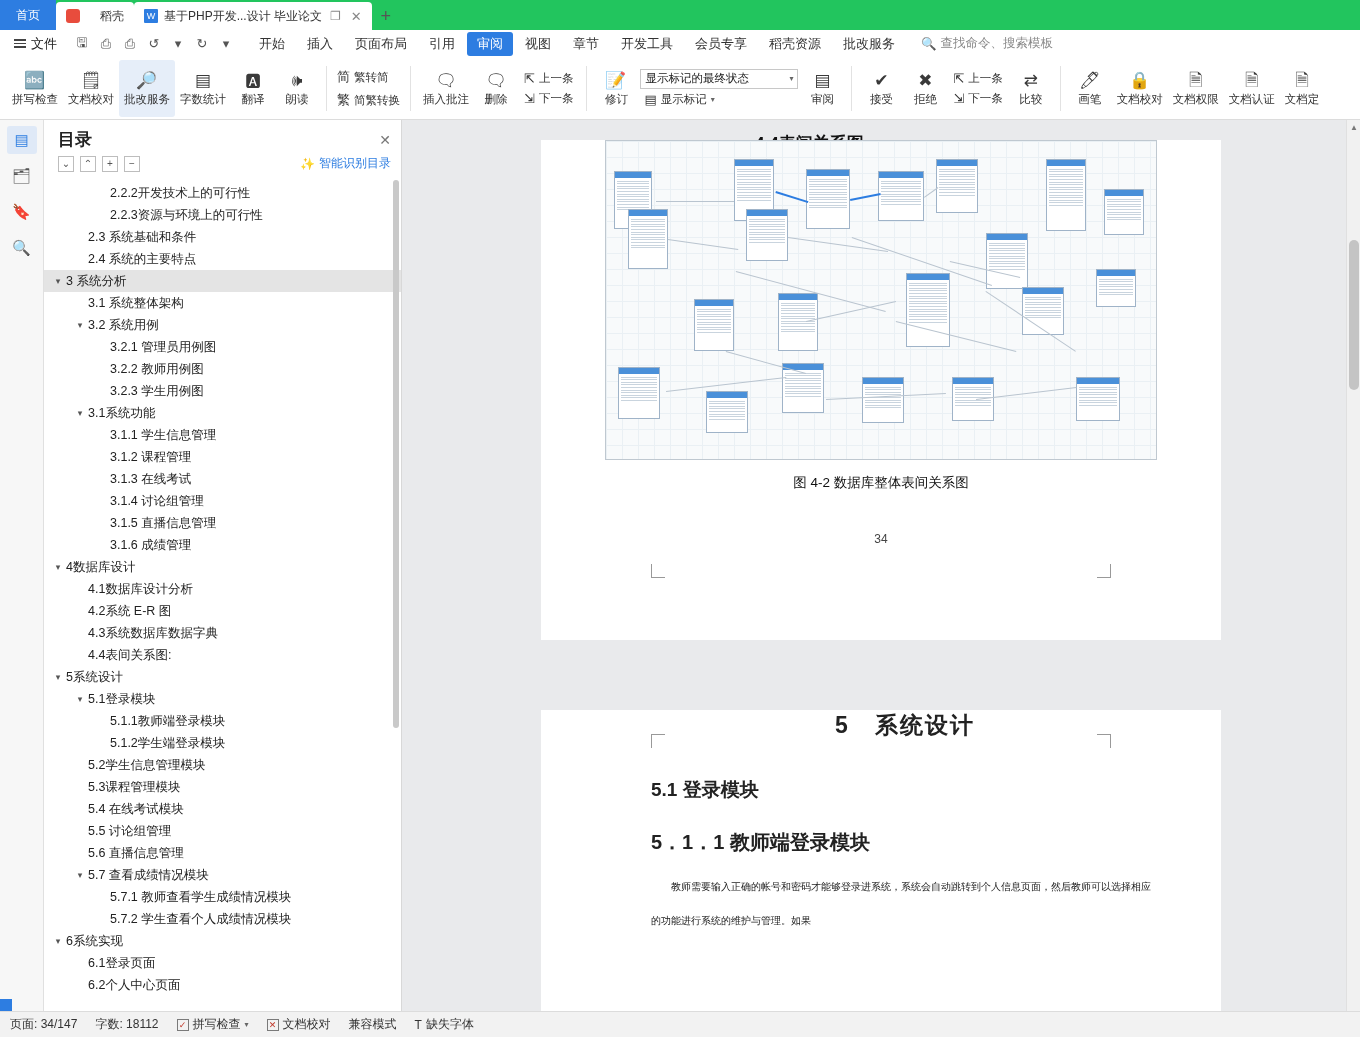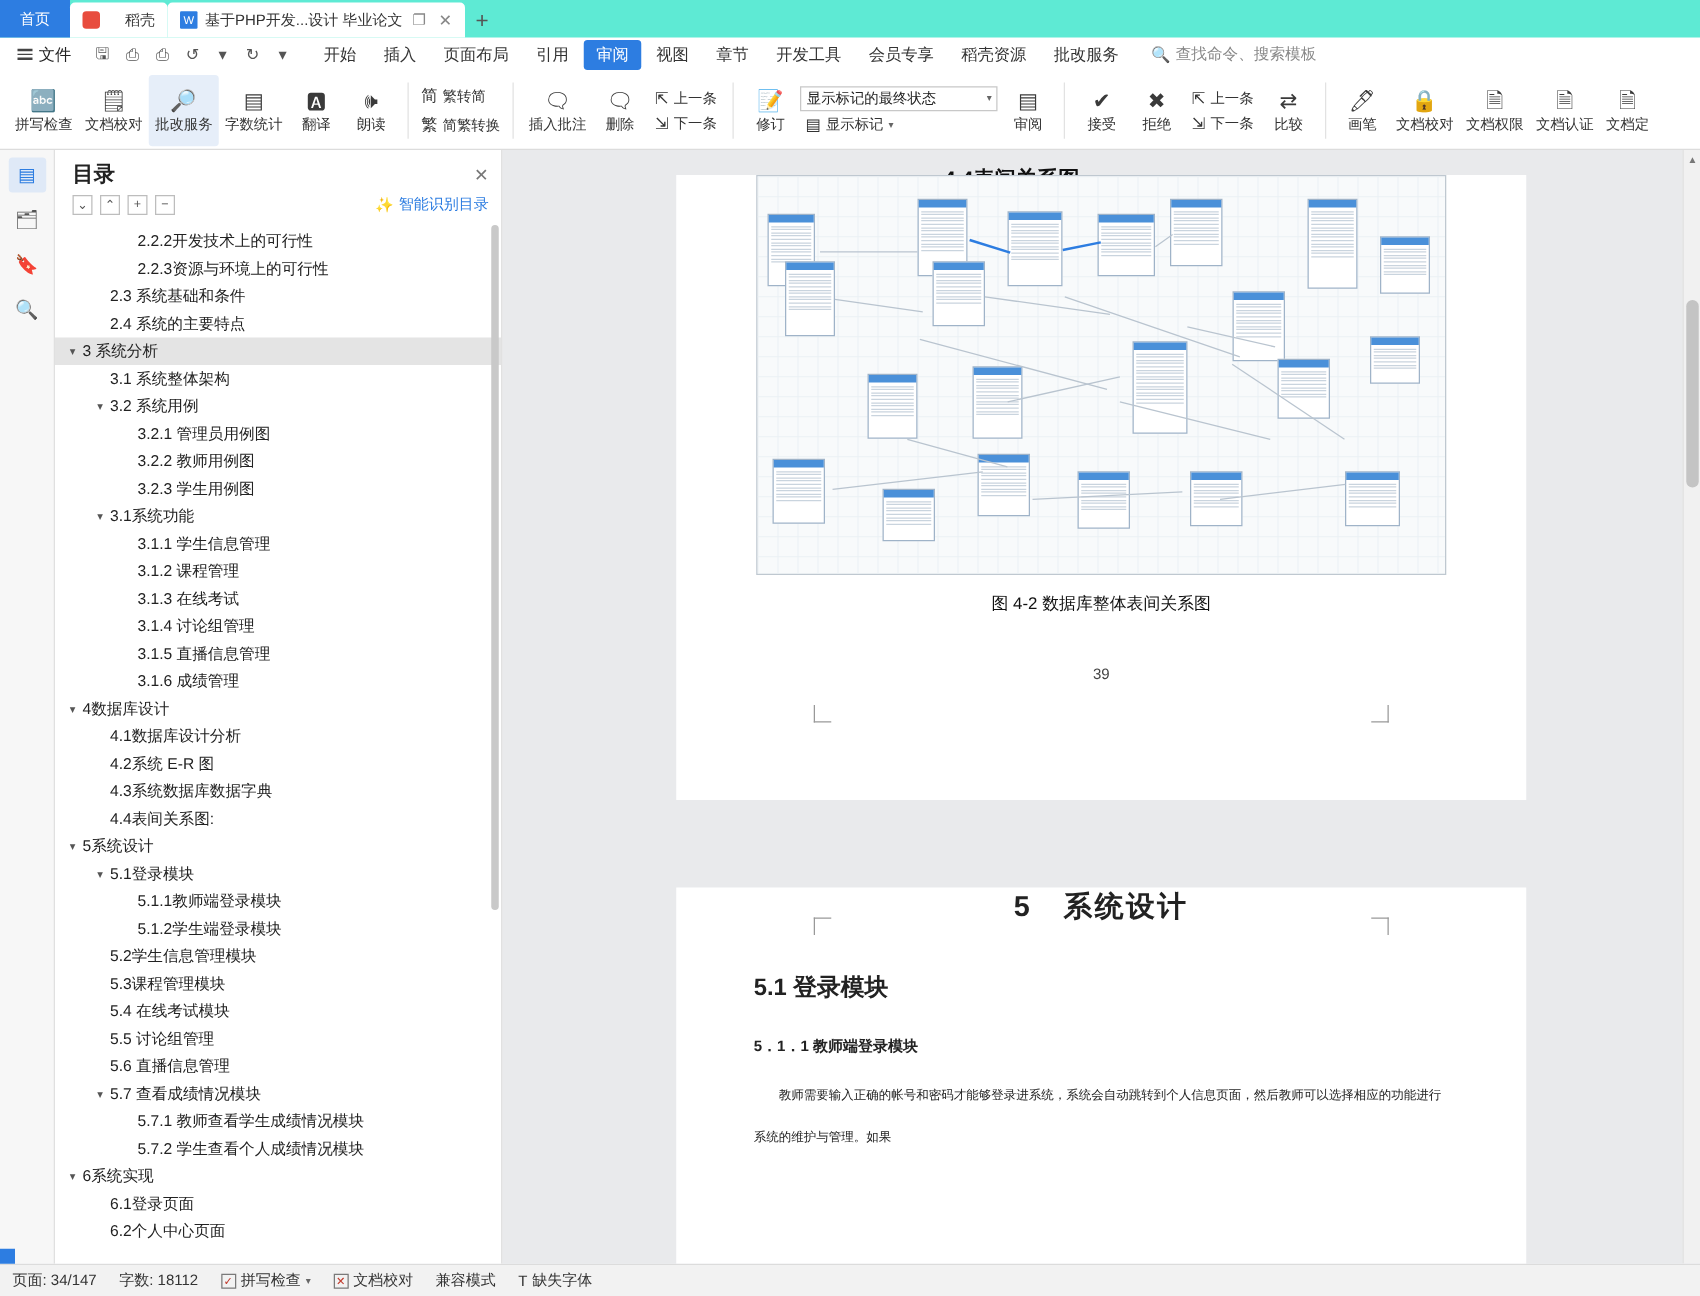--- a/index.html
+++ b/index.html
@@ -8,21 +8,21 @@
     width: 1360px; height: 1037px;
     overflow: hidden;
     font-family: "Liberation Sans", sans-serif;
     font-size: 12px;
     color: #222;
     background: #fff;
   }
   #app { width: 1360px; height: 1037px; position: relative; display: flex; flex-direction: column; }
 
   
-  .tabbar { height: 30px; background: #5eead4; display: flex; align-items: flex-end; position: relative; }
+  .tabbar { height: 30px; background: #22c55e; display: flex; align-items: flex-end; position: relative; }
   .tab { height: 28px; display: flex; align-items: center; gap: 6px; padding: 0 10px; font-size: 12px;
          border-top-left-radius: 4px; border-top-right-radius: 4px; cursor: default; }
   .tab.home { background: #2d7de1; color: #fff; padding: 0 16px; height: 30px; border-radius: 0; }
   .tab.docs { background: #fff; color: #333; gap: 20px; }
   .tab.active { background: #fff; color: #333; }
   .tab-close { color: #888; font-size: 13px; margin-left: 4px; }
   .tab-restore { color: #888; font-size: 12px; margin-left: 2px; }
   .tab-new { width: 28px; height: 28px; display: flex; align-items: center; justify-content: center;
              font-size: 18px; color: #555; }
   .doc-icon { width: 14px; height: 14px; background: #2d7de1; color: #fff; font-size: 9px;
@@ -98,23 +98,23 @@
             position: relative; overflow: hidden; }
   .figcap { text-align: center; font-size: 13.5px; margin-top: 14px; color: #111; }
   .pnum { text-align: center; font-size: 12px; color: #444; margin-top: 40px; }
   .crop { position: absolute; width: 14px; height: 14px; }
   .crop.tl { border-left: 1px solid #999; border-top: 1px solid #999; }
   .crop.tr { border-right: 1px solid #999; border-top: 1px solid #999; }
   .crop.bl { border-left: 1px solid #999; border-bottom: 1px solid #999; }
   .crop.br { border-right: 1px solid #999; border-bottom: 1px solid #999; }
   .h1c { text-align: center; font-size: 23px; font-weight: bold; margin: 56px 0 0; letter-spacing: 2px; }
   .h2l { font-size: 19px; font-weight: bold; margin: 36px 0 0 0; padding-left: 0; }
-  .h3l { font-size: 12px; font-weight: bold; margin: 26px 0 0 0; }
+  .h3l { font-size: 20px; font-weight: bold; margin: 26px 0 0 0; }
   .para { font-size: 10px; line-height: 34px; text-indent: 2em; margin-top: 14px; }
-  .pagepad { padding: 0 62px; }
+  .pagepad { padding: 0 62px; margin-left: 48px; }
   .cuttext { position: absolute; top: -8px; left: 214px; font-size: 17px; font-weight: bold; color: #111;
              overflow: hidden; height: 12px; }
 
   
   .vscroll { position: absolute; right: 0; top: 0; width: 14px; height: 100%; background: #f1f1f1;
              border-left: 1px solid #e0e0e0; }
   .vthumb { position: absolute; left: 2px; top: 120px; width: 10px; height: 150px; background: #c4c4c4;
             border-radius: 5px; }
   .vbtn { position: absolute; left: 0; width: 14px; height: 14px; display: flex; align-items: center;
           justify-content: center; font-size: 8px; color: #777; }
@@ -852,21 +852,21 @@
               <div class="dline" style="left: 290px; top: 180px; width: 123.693px; transform: rotate(14.0362deg);"></div>
               <div class="dline" style="left: 60px; top: 250px; width: 120.814px; transform: rotate(-6.65442deg);"></div>
               <div class="dline" style="left: 220px; top: 258px; width: 120.15px; transform: rotate(-2.86241deg);"></div>
               <div class="dline" style="left: 370px; top: 258px; width: 100.717px; transform: rotate(-6.84277deg);"></div>
               <div class="dline" style="left: 130px; top: 130px; width: 155.242px; transform: rotate(14.9314deg);"></div>
               <div class="dline" style="left: 246px; top: 96px; width: 148px; transform: rotate(18.9246deg);"></div>
               <div class="dline" style="left: 380px; top: 150px; width: 108.167px; transform: rotate(33.6901deg);"></div>
             </div>
         </div>
         <div class="figcap">图 4-2 数据库整体表间关系图</div>
-        <div class="pnum">39</div>
+        <div class="pnum">34</div>
         <div class="crop bl" style="left:110px; bottom:62px;"></div>
         <div class="crop br" style="right:110px; bottom:62px;"></div>
       </div>
 
       <div class="gap"></div>
 
       <div class="page page2">
         <div class="crop tl" style="left:110px; top:24px;"></div>
         <div class="crop tr" style="right:110px; top:24px;"></div>
         <div class="pagepad">

